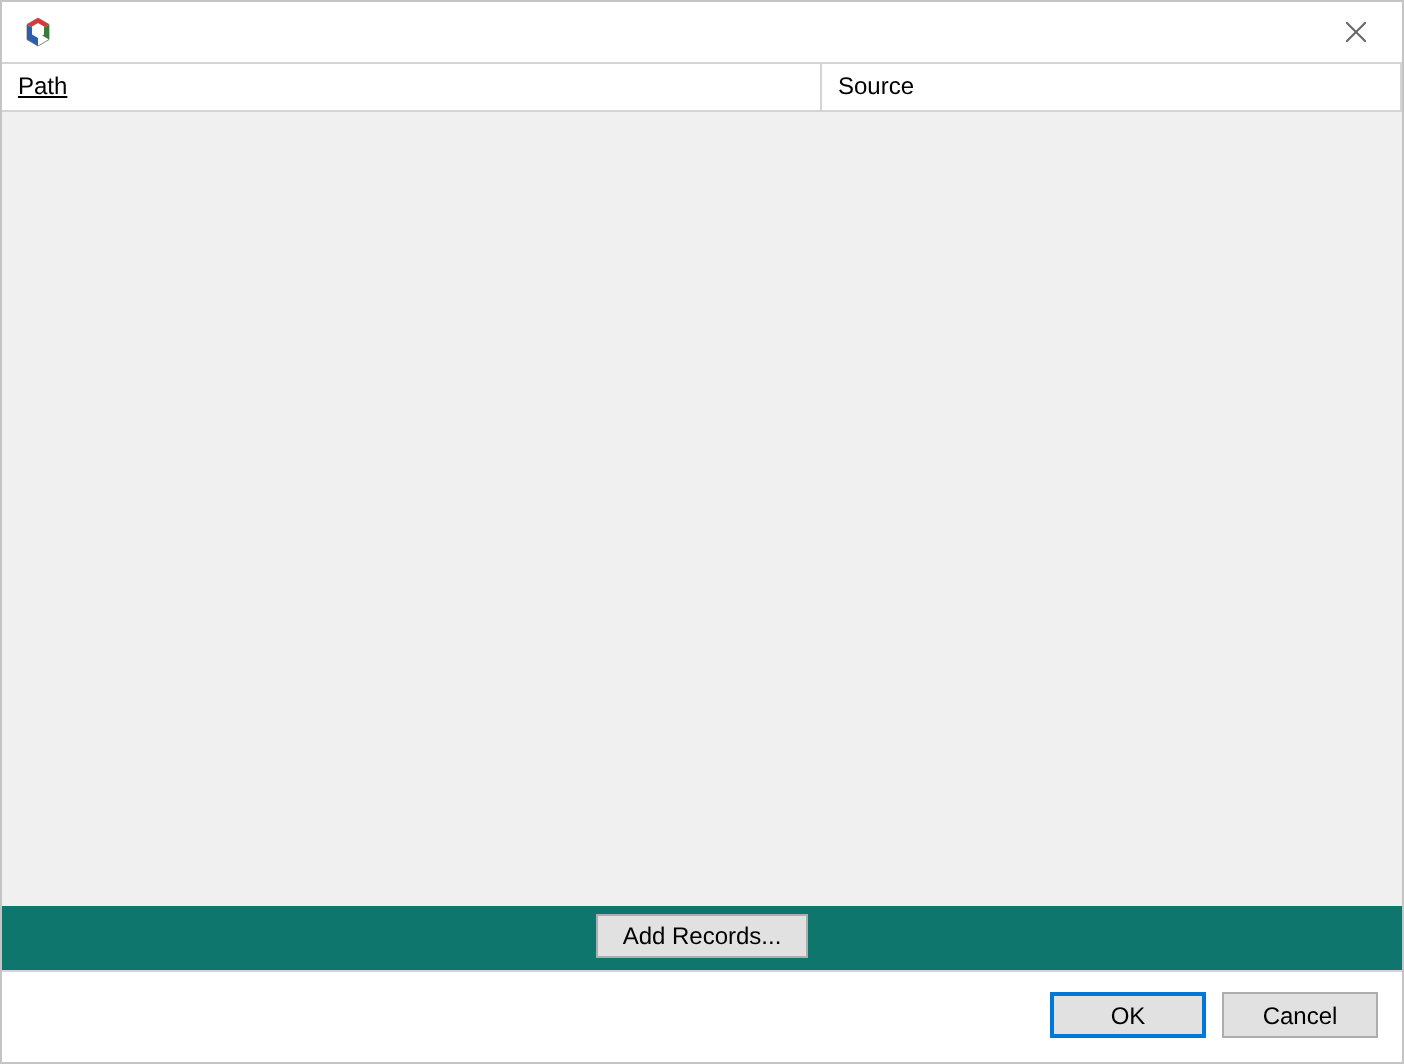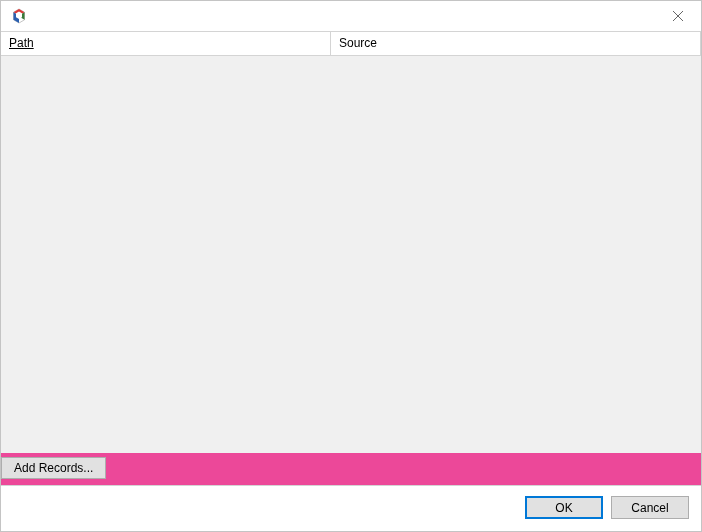--- a/index.html
+++ b/index.html
@@ -57,34 +57,35 @@
       background: #fff;
       border-bottom: 1px solid #d4d4d4;
     }
     .table-header-cell {
       padding: 4px 8px;
       border-right: 1px solid #d4d4d4;
       text-align: left;
       color: #000;
     }
     .col-path {
-      width: 330px;
+      width: 410px;
       text-decoration: underline;
     }
     .col-source {
       flex: 1;
     }
     .table-body {
       flex: 1;
       background: #f0f0f0;
     }
     .add-records-bar {
       display: flex;
+      justify-content: center;
       padding: 4px 0 6px 0;
-      background: #ec4899;
+      background: #0f766e;
     }
     .add-records-btn {
       background: #e1e1e1;
       border: 1px solid #adadad;
       padding: 3px 12px;
       font-family: inherit;
       font-size: 12px;
       cursor: pointer;
     }
     .button-bar {

